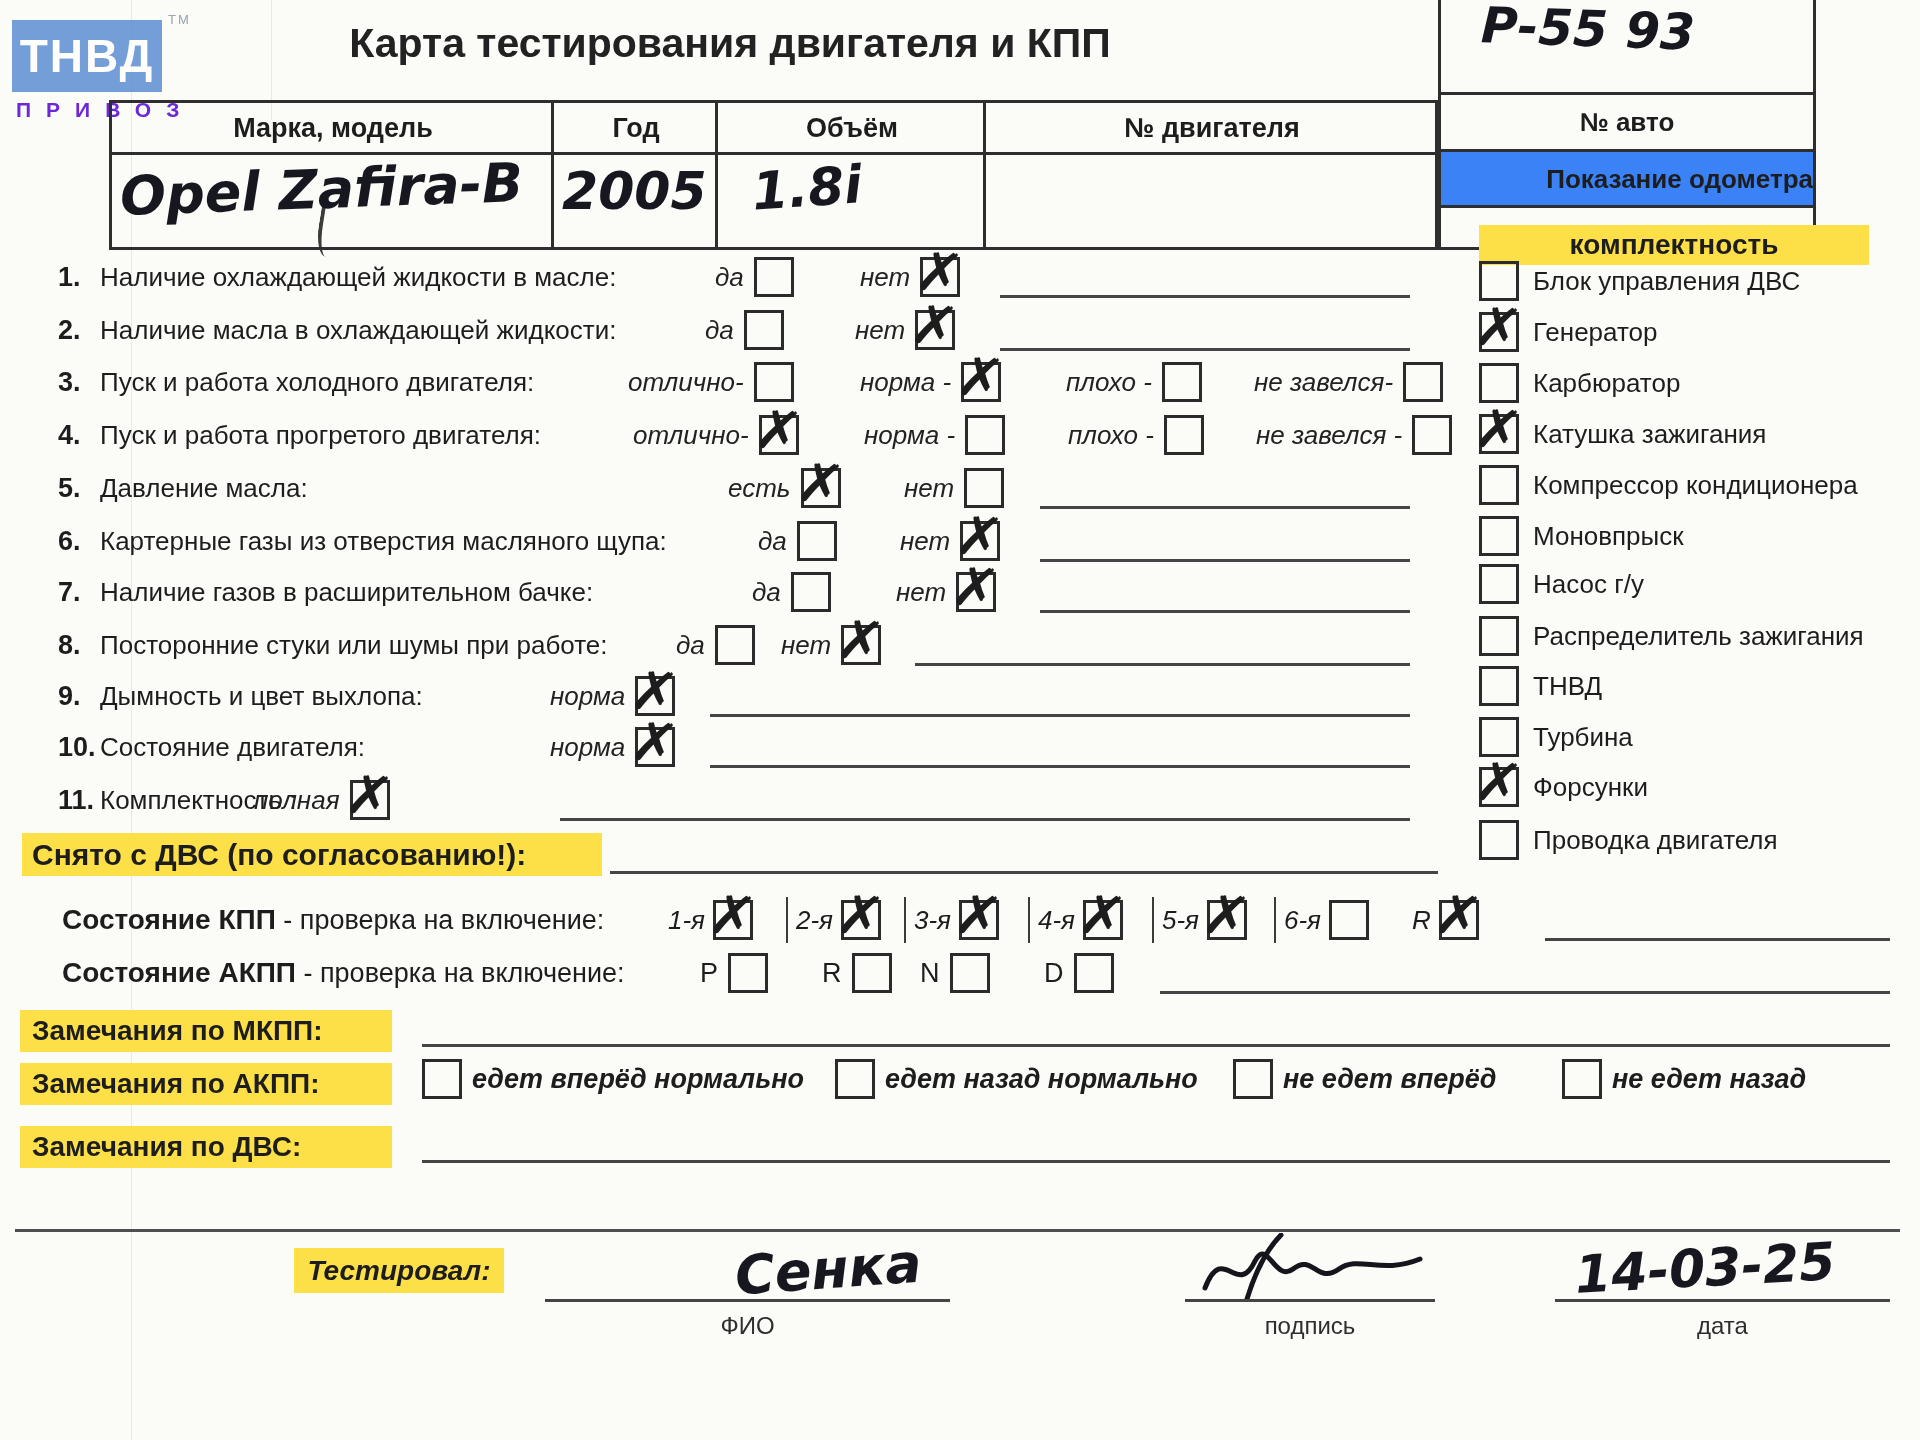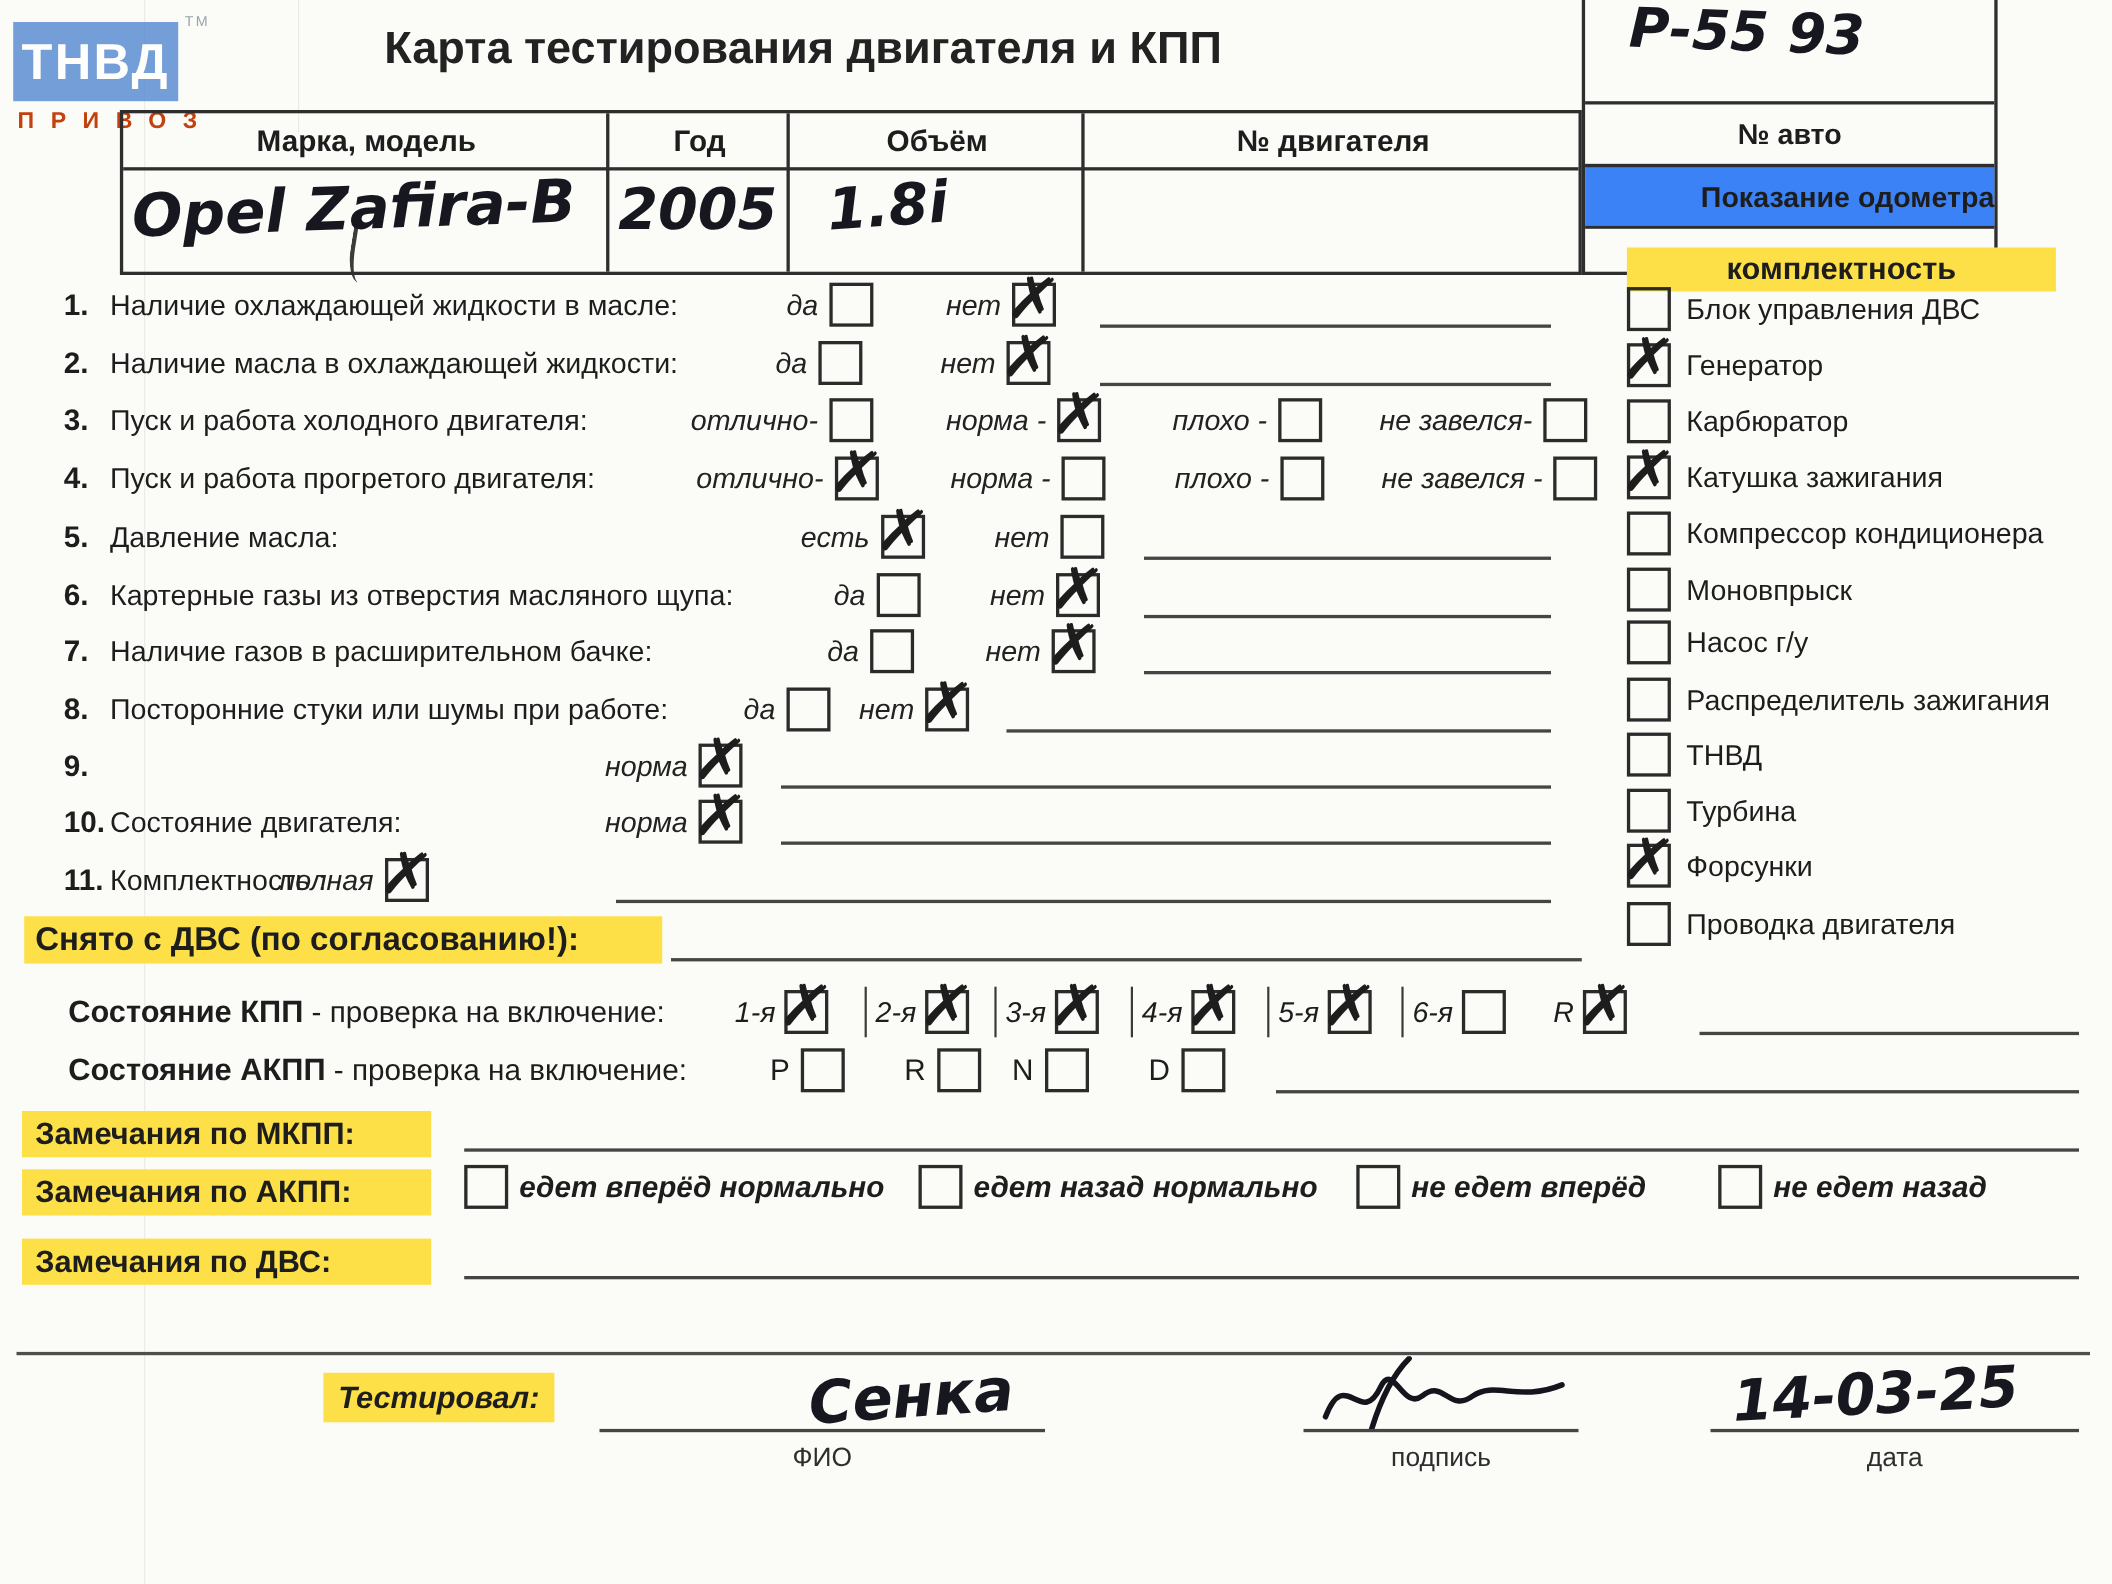--- a/index.html
+++ b/index.html
@@ -8,21 +8,21 @@
   .abs{position:absolute;}
   
   .scanline{position:absolute;width:1px;background:rgba(0,0,0,0.07);}
   .stray{position:absolute;width:16px;height:52px;border-left:4px solid #1b1b1b;
          border-radius:0 0 0 60%;transform:rotate(9deg);opacity:.85;}
   
   .logo-block{position:absolute;left:12px;top:20px;width:150px;height:72px;background:#5288cf;
               opacity:.8;display:flex;align-items:center;justify-content:center;}
   .logo-brand{color:#fff;font-size:46px;font-weight:bold;letter-spacing:2px;font-family:"Liberation Sans",sans-serif;}
   .logo-tm{position:absolute;left:168px;top:12px;font-size:13px;color:#9aa4ad;letter-spacing:2px;}
-  .logo-sub{position:absolute;left:16px;top:98px;font-size:21px;color:#c2410c;letter-spacing:15px;font-weight:bold;}
+  .logo-sub{position:absolute;left:16px;top:98px;font-size:21px;color:#6d28d9;letter-spacing:15px;font-weight:bold;}
   
   .title{position:absolute;left:330px;top:20px;width:800px;text-align:center;
          font-size:41px;font-weight:bold;color:#222;}
   
   .vtable{position:absolute;left:109px;top:100px;width:1329px;height:150px;border:3px solid #2e2e2e;box-sizing:border-box;}
   .vt-headrow{position:absolute;left:0;top:0;right:0;height:49px;border-bottom:3px solid #2e2e2e;}
   .vt-col{position:absolute;top:0;height:100%;border-right:3px solid #2e2e2e;box-sizing:border-box;}
   .vt-h{position:absolute;top:10px;width:100%;text-align:center;font-weight:bold;font-size:27px;}
   .rtable{position:absolute;left:1438px;top:0;width:378px;height:250px;border-left:3px solid #2e2e2e;
           border-right:3px solid #2e2e2e;border-bottom:3px solid #2e2e2e;box-sizing:border-box;}
@@ -220,20 +220,21 @@
       </span>
     <span class="opt" style="left:781px">
         <em>нет</em>
         <span class="cb checked"></span>
       </span>
     <span class="fill" style="left:915px;width:495px"></span>
   </div>
 
   <div class="crow" style="top:673px">
     <b class="rnum">9.</b>
+    <span class="rlabel">Дымность и цвет выхлопа:</span>
     <span class="opt" style="left:550px">
         <em>норма</em>
         <span class="cb checked"></span>
       </span>
     <span class="fill" style="left:710px;width:700px"></span>
   </div>
 
   <div class="crow" style="top:724px">
     <b class="rnum">10.</b>
     <span class="rlabel">Состояние двигателя:</span>

